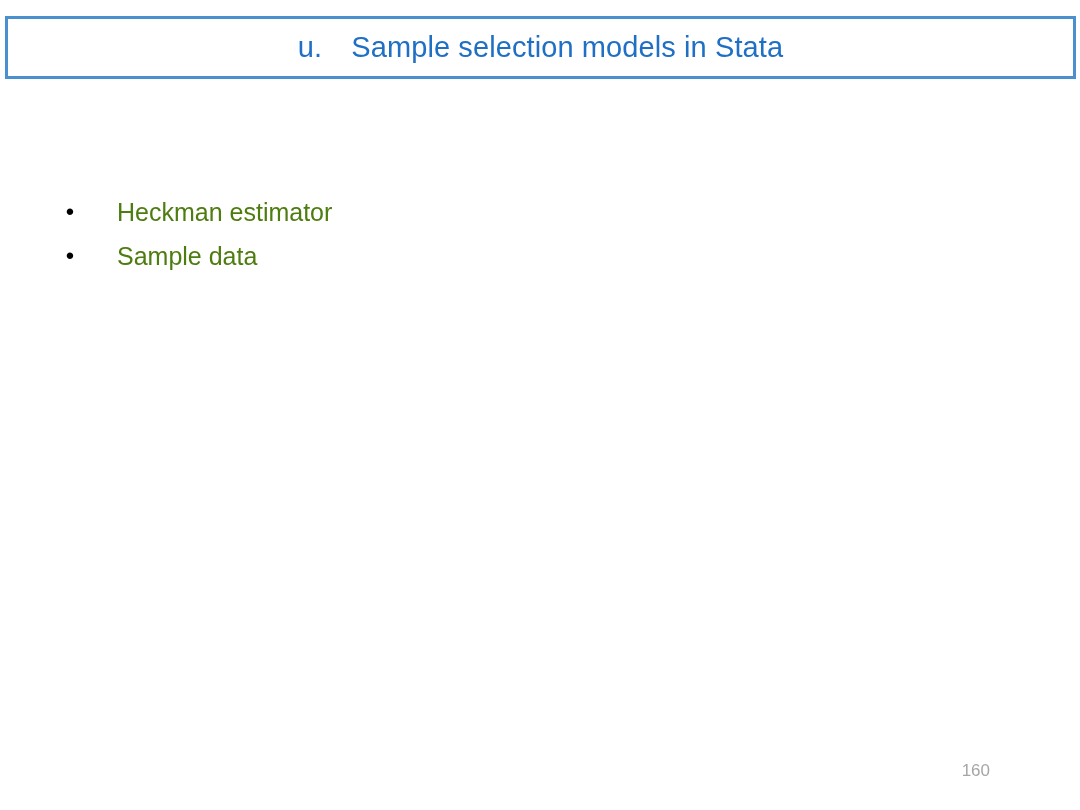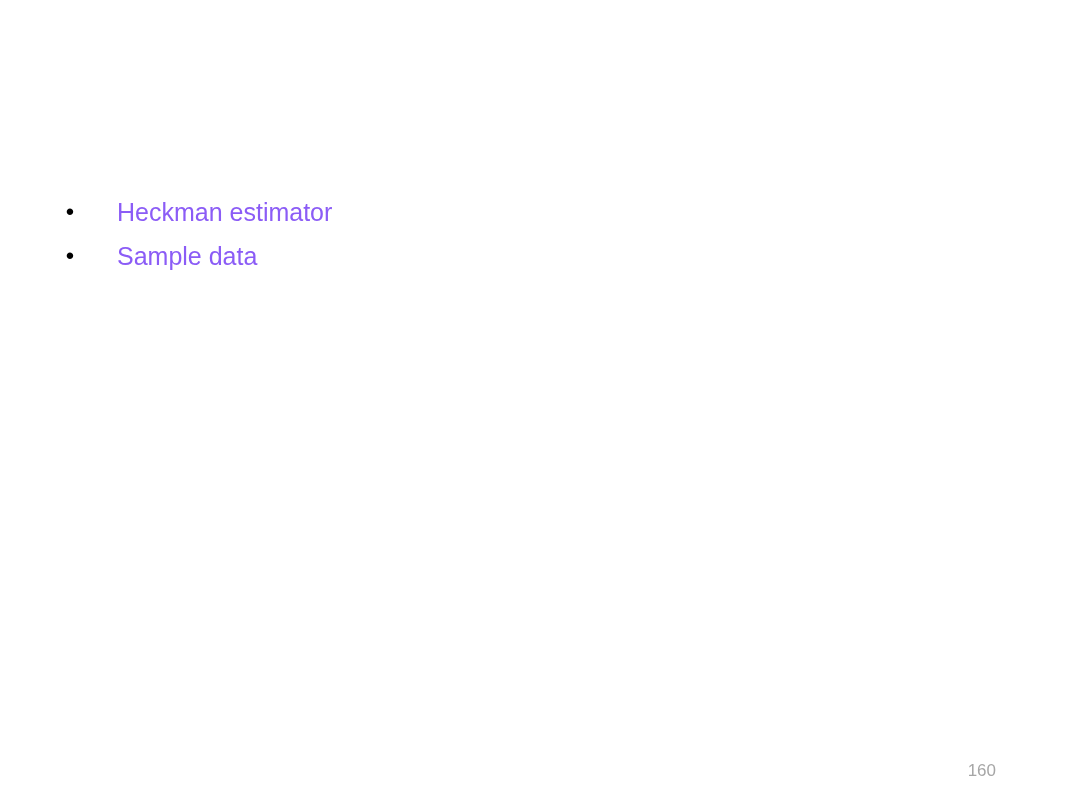--- a/index.html
+++ b/index.html
@@ -77,41 +77,44 @@
   }
 
   .bullet-label {
     position: absolute;
     left: 117px;
     top: 50%;
     transform: translateY(-50%);
     font-family: "Liberation Sans", sans-serif;
     font-size: 25px;
     line-height: 1.15;
-    color: #8b5cf6;
+    color: #4d7c0f;
     white-space: pre;
   }
 
   
   .page-number {
     position: absolute;
-    right: 84px;
+    right: 90px;
     top: 762px;
     font-family: "Liberation Sans", sans-serif;
     font-size: 17px;
     line-height: 1;
     color: #a6a6a6;
     text-align: right;
   }
 </style>
 </head>
 <body>
 
 <div class="slide">
 
+  <div class="title-frame">
+    <div class="title-text">u. Sample selection models in Stata</div>
+  </div>
 
   <ul class="body-list">
 
     <li class="bullet-row">
       <span class="bullet-mark">•</span>
       <span class="bullet-label">Heckman estimator</span>
     </li>
 
     <li class="bullet-row">
       <span class="bullet-mark">•</span>

